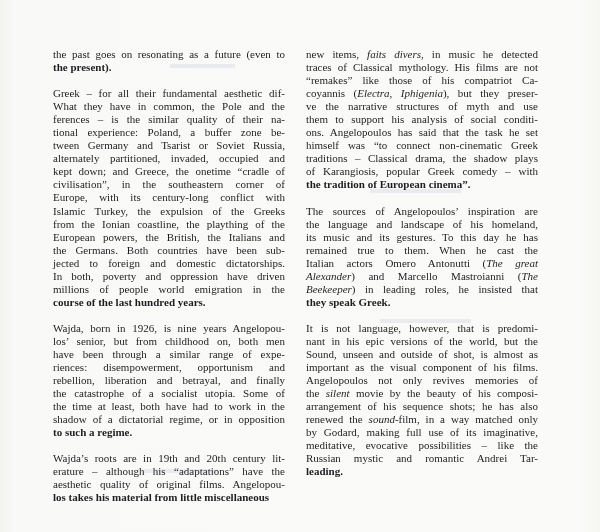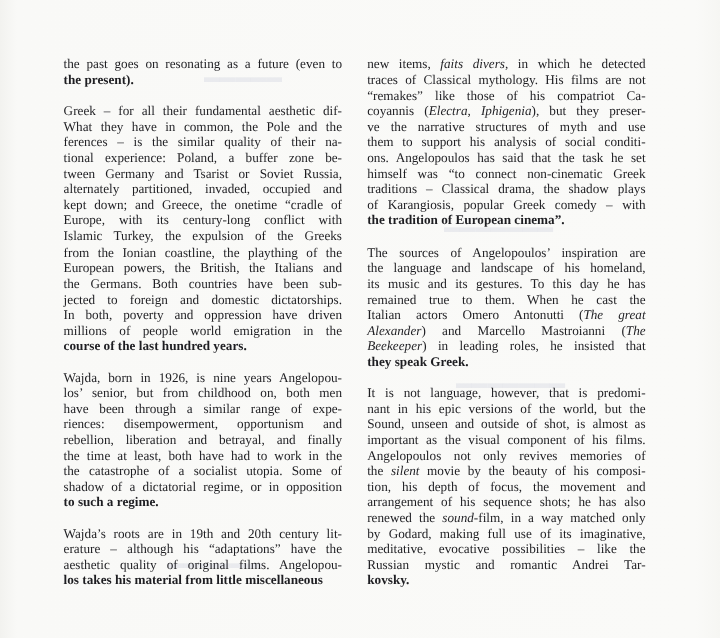--- a/index.html
+++ b/index.html
@@ -52,51 +52,52 @@
         <span class="line last">the present).</span>
       </div>
       <div class="para">
         <span class="line">Greek – for all their fundamental aesthetic dif-</span>
         <span class="line">What they have in common, the Pole and the</span>
         <span class="line">ferences – is the similar quality of their na-</span>
         <span class="line">tional experience: Poland, a buffer zone be-</span>
         <span class="line">tween Germany and Tsarist or Soviet Russia,</span>
         <span class="line">alternately partitioned, invaded, occupied and</span>
         <span class="line">kept down; and Greece, the onetime “cradle of</span>
+        <span class="line">civilisation”, in the southeastern corner of</span>
         <span class="line">Europe, with its century-long conflict with</span>
         <span class="line">Islamic Turkey, the expulsion of the Greeks</span>
         <span class="line">from the Ionian coastline, the plaything of the</span>
         <span class="line">European powers, the British, the Italians and</span>
         <span class="line">the Germans. Both countries have been sub-</span>
         <span class="line">jected to foreign and domestic dictatorships.</span>
         <span class="line">In both, poverty and oppression have driven</span>
         <span class="line">millions of people world emigration in the</span>
         <span class="line last">course of the last hundred years.</span>
       </div>
       <div class="para">
         <span class="line">Wajda, born in 1926, is nine years Angelopou-</span>
         <span class="line">los’ senior, but from childhood on, both men</span>
         <span class="line">have been through a similar range of expe-</span>
         <span class="line">riences: disempowerment, opportunism and</span>
         <span class="line">rebellion, liberation and betrayal, and finally</span>
+        <span class="line">the catastrophe of a socialist utopia. Some of</span>
         <span class="line">the time at least, both have had to work in the</span>
-        <span class="line">the catastrophe of a socialist utopia. Some of</span>
         <span class="line">shadow of a dictatorial regime, or in opposition</span>
         <span class="line last">to such a regime.</span>
       </div>
       <div class="para">
         <span class="line">Wajda’s roots are in 19th and 20th century lit-</span>
         <span class="line">erature – although his “adaptations” have the</span>
         <span class="line">aesthetic quality of original films. Angelopou-</span>
         <span class="line last">los takes his material from little miscellaneous</span>
       </div>
     </div>
   <div class="column col-right" id="col-right">
       <div class="para">
-        <span class="line"><span>new items, </span><em>faits divers</em><span>, in which he detected</span></span>
+        <span class="line"><span>new items, </span><em>faits divers</em><span>, in music he detected</span></span>
         <span class="line"><span>traces of Classical mythology. His films are not</span></span>
         <span class="line"><span>“remakes” like those of his compatriot Ca-</span></span>
         <span class="line"><span>coyannis (</span><em>Electra, Iphigenia</em><span>), but they preser-</span></span>
         <span class="line"><span>ve the narrative structures of myth and use</span></span>
         <span class="line"><span>them to support his analysis of social conditi-</span></span>
         <span class="line"><span>ons. Angelopoulos has said that the task he set</span></span>
         <span class="line"><span>himself was “to connect non-cinematic Greek</span></span>
         <span class="line"><span>traditions – Classical drama, the shadow plays</span></span>
         <span class="line"><span>of Karangiosis, popular Greek comedy – with</span></span>
         <span class="line last"><span>the tradition of European cinema”.</span></span>
@@ -111,22 +112,21 @@
         <span class="line"><em>Beekeeper</em><span>) in leading roles, he insisted that</span></span>
         <span class="line last"><span>they speak Greek.</span></span>
       </div>
       <div class="para">
         <span class="line"><span>It is not language, however, that is predomi-</span></span>
         <span class="line"><span>nant in his epic versions of the world, but the</span></span>
         <span class="line"><span>Sound, unseen and outside of shot, is almost as</span></span>
         <span class="line"><span>important as the visual component of his films.</span></span>
         <span class="line"><span>Angelopoulos not only revives memories of</span></span>
         <span class="line"><span>the </span><em>silent</em><span> movie by the beauty of his composi-</span></span>
-        <span class="line"><span>tion, his depth of focus, the movement and</span></span>
         <span class="line"><span>arrangement of his sequence shots; he has also</span></span>
         <span class="line"><span>renewed the </span><em>sound</em><span>-film, in a way matched only</span></span>
         <span class="line"><span>by Godard, making full use of its imaginative,</span></span>
         <span class="line"><span>meditative, evocative possibilities – like the</span></span>
         <span class="line"><span>Russian mystic and romantic Andrei Tar-</span></span>
-        <span class="line last"><span>kovsky.</span></span>
+        <span class="line last"><span>leading.</span></span>
       </div>
     </div>
 </div>
 
 </body></html>

